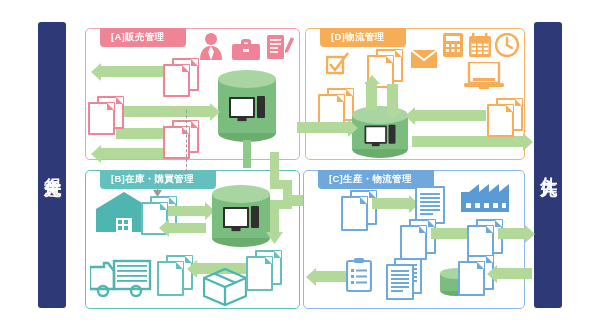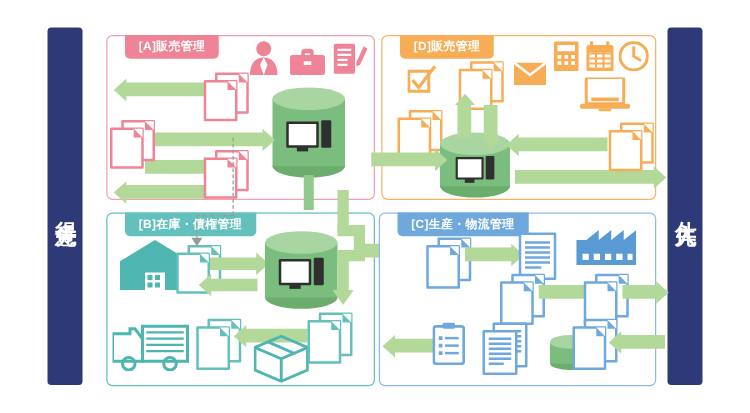--- a/index.html
+++ b/index.html
@@ -14,21 +14,21 @@
                  writing-mode:vertical-rl;text-orientation:upright;
                  letter-spacing:1px;white-space:pre;}
 
   
   .panel{position:absolute;background:#fff;border:1px solid #ccc;border-radius:5px;}
   .panel.a{border-color:#f4a0ae;}
   .panel.b{border-color:#63c0bd;}
   .panel.c{border-color:#8fb9e8;}
   .panel.d{border-color:#f6b26b;}
   .panel-title{position:absolute;top:-1px;left:14px;color:#fff;font-size:9.5px;
-               font-weight:700;padding:3px 11px 3px 11px;border-radius:0 0 4px 4px;
+               font-weight:700;padding:3px 22px 3px 11px;border-radius:0 0 4px 4px;
                letter-spacing:.3px;white-space:nowrap;text-align:right;}
   .panel.a .panel-title{background:#ef8496;}
   .panel.b .panel-title{background:#63c0bd;}
   .panel.c .panel-title{background:#6fa8dc;}
   .panel.d .panel-title{background:#f6ad55;}
 
   
   .el{position:absolute;}
 
   
@@ -153,21 +153,21 @@
   <div class="doc pink" style="left:88px;top:96px;width:34px;height:34px;">
     <div class="sheet" style="left:9px;top:0;width:23px;height:29px;"></div>
     <div class="sheet" style="left:0;top:6px;width:23px;height:29px;"></div>
   </div>
   <div class="doc pink" style="left:163px;top:120px;width:34px;height:34px;">
     <div class="sheet" style="left:9px;top:0;width:23px;height:29px;"></div>
     <div class="sheet" style="left:0;top:6px;width:23px;height:29px;"></div>
   </div>
 
   <div class="panel d" style="left:305px;top:28px;width:218px;height:130px;">
-    <div class="panel-title">[D]販売管理</div>
+    <div class="panel-title">[D]物流管理</div>
   </div>
 
   <div class="ico" style="left:326px;top:52px;">
     <svg width="23" height="23" viewBox="0 0 23 23">
       <rect x="1" y="5" width="16" height="16" fill="none" stroke="#f6ad55" stroke-width="2.4"></rect>
       <path d="M4 12 L9 18 L22 1" fill="none" stroke="#f6ad55" stroke-width="2.6"></path>
     </svg>
   </div>
   <div class="doc orng" style="left:367px;top:49px;width:34px;height:34px;">
     <div class="sheet" style="left:9px;top:0;width:23px;height:29px;"></div>
@@ -250,21 +250,21 @@
   <div class="arw r" style="left:412px;top:136px;width:112px;height:11px;">
       <span class="head"></span>
     </div>
 
   <div class="doc orng" style="left:487px;top:98px;width:34px;height:34px;">
     <div class="sheet" style="left:9px;top:0;width:23px;height:29px;"></div>
     <div class="sheet" style="left:0;top:6px;width:23px;height:29px;"></div>
   </div>
 
   <div class="panel b" style="left:85px;top:170px;width:213px;height:137px;">
-    <div class="panel-title">[B]在庫・債権管理</div>
+    <div class="panel-title">[B]在庫・購買管理</div>
   </div>
 
   <div class="ico" style="left:96px;top:192px;">
     <svg width="56" height="40" viewBox="0 0 56 40">
       <path d="M28 0 L56 17 V40 H0 V17 Z" fill="#4eb5b0"></path>
       <rect x="20" y="26" width="16" height="14" fill="#ffffff"></rect>
       <rect x="22" y="28" width="4" height="4" fill="#4eb5b0"></rect>
         <rect x="28" y="28" width="4" height="4" fill="#4eb5b0"></rect>
       <rect x="22" y="34" width="4" height="4" fill="#4eb5b0"></rect>
         <rect x="28" y="34" width="4" height="4" fill="#4eb5b0"></rect>

